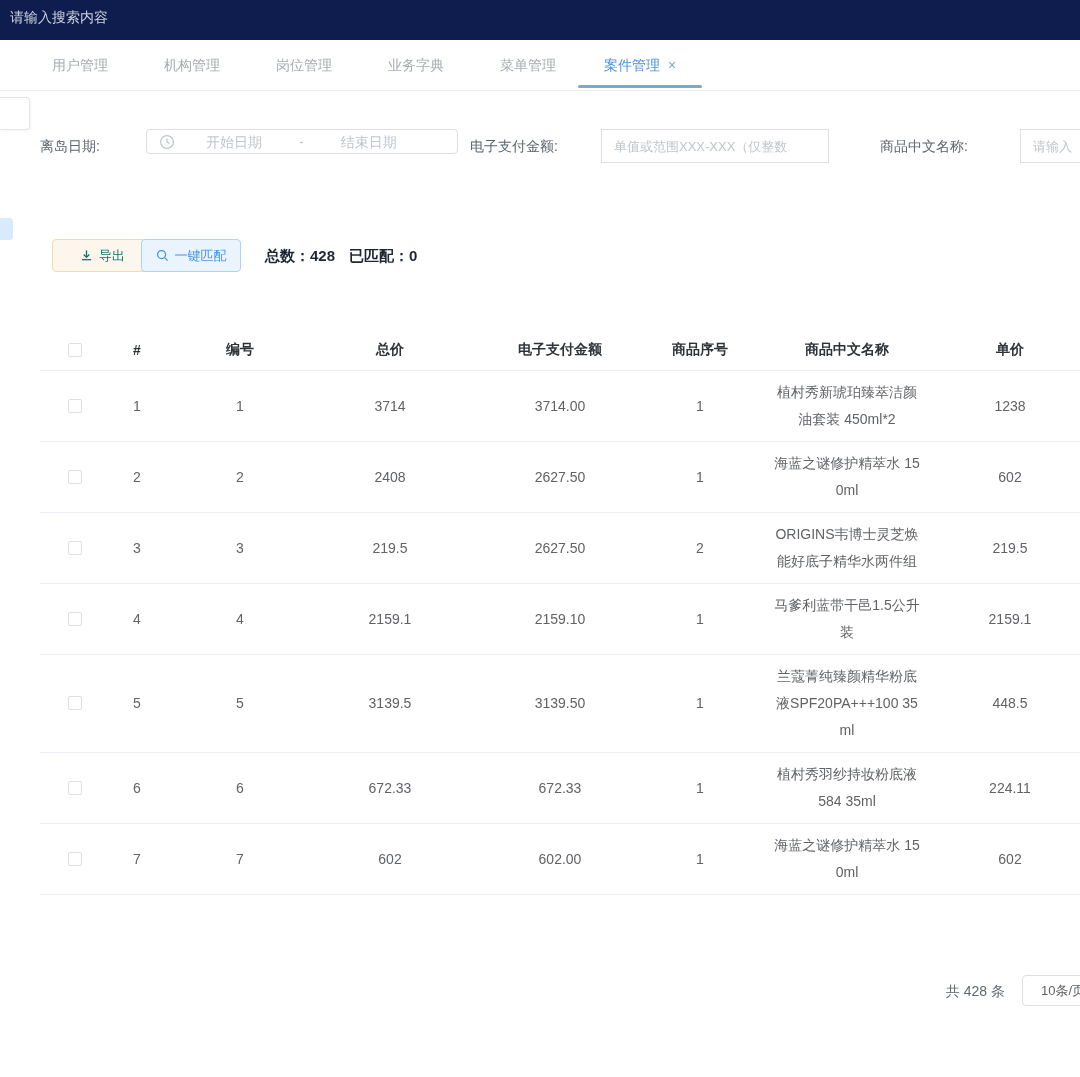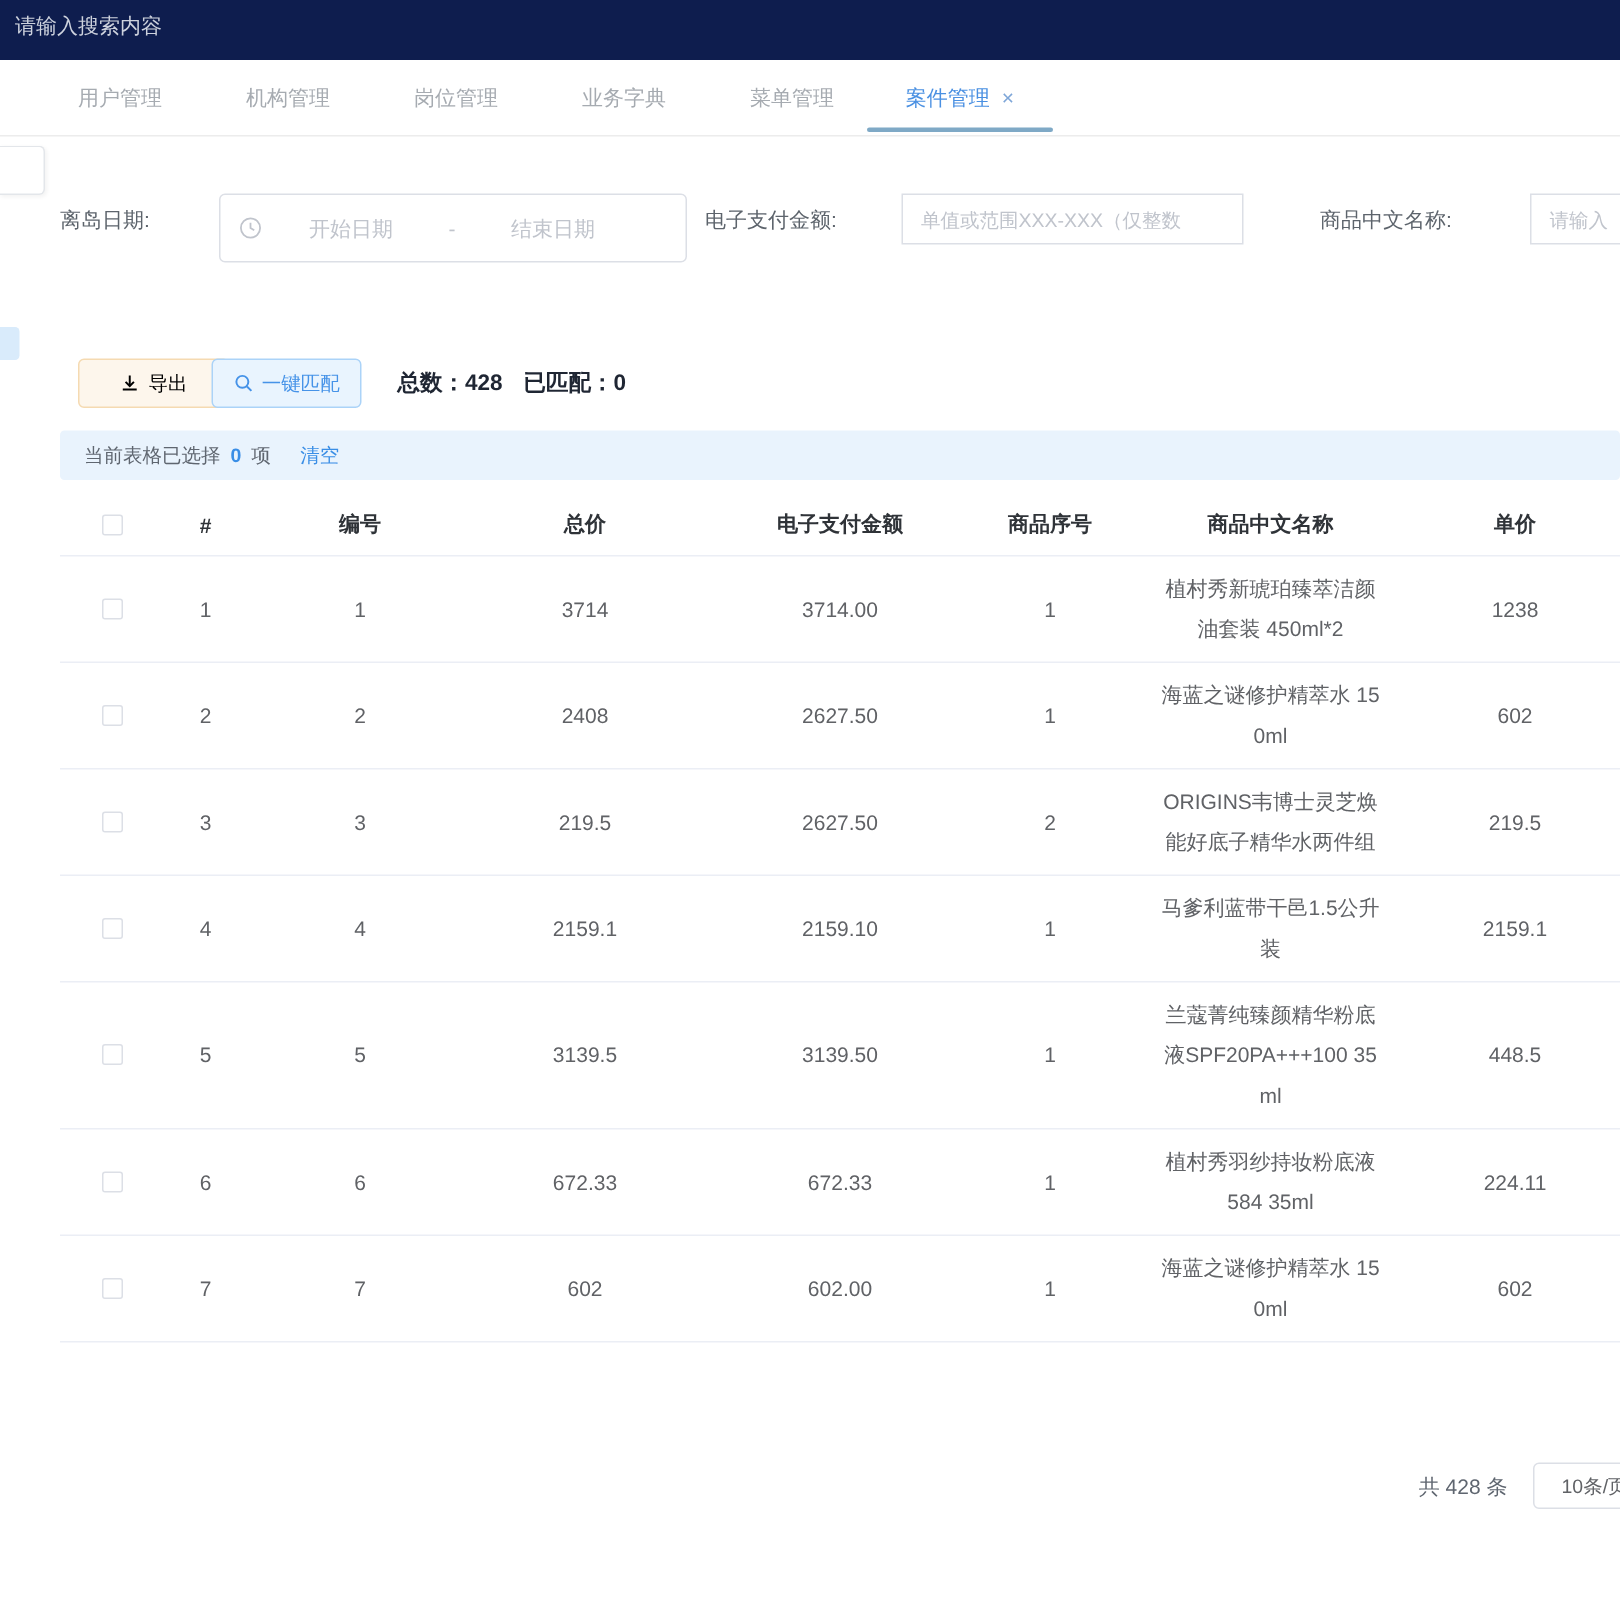--- a/index.html
+++ b/index.html
@@ -31,42 +31,42 @@
   .left-bluefrag { position:absolute; left:0; top:218px; width:13px; height:22px;
     background:#d9ebfb; border-radius:0 3px 3px 0; }
 
   
   .filters { position:absolute; left:0; top:129px; width:1080px; height:34px; }
   .f-label { position:absolute; top:0; height:34px; line-height:34px; font-size:14px;
     color:#5d646c; text-align:left; white-space:nowrap; }
   .lbl-date { left:40px; width:100px; }
   .lbl-amount { left:470px; width:122px; }
   .lbl-name { left:880px; width:120px; }
-  .daterange { position:absolute; left:146px; top:0; width:312px; height:46px;
+  .daterange { position:absolute; left:146px; top:0; width:312px; height:25px;
     border:1px solid #dcdfe6; border-radius:4px; background:#fff; display:flex;
     align-items:center; padding:0 10px 0 12px; }
   .daterange .clock { flex:0 0 16px; height:16px; color:#c0c4cc; }
   .dr-input { border:none; outline:none; background:transparent; text-align:center;
     font-size:14px; color:#606266; width:118px; height:30px; }
   .dr-input::placeholder { color:#c0c4cc; opacity:1; }
   .dr-sep { color:#c0c4cc; font-size:14px; padding:0 6px; }
   .text-input { position:absolute; top:0; height:34px; border:1px solid #dcdfe6;
     border-radius:0; background:#fff; font-size:13px; color:#606266; padding:0 12px;
     outline:none; }
   .text-input::placeholder { color:#c0c4cc; opacity:1; }
   .inp-amount { left:601px; width:228px; }
   .inp-name { left:1020px; width:110px; }
 
   
   .toolbar { position:absolute; left:0; top:239px; width:1080px; height:33px; }
   .btn { position:absolute; top:0; height:33px; border-radius:4px; font-size:13px;
     display:flex; align-items:center; justify-content:center; gap:6px; cursor:pointer;
     white-space:nowrap; }
   .btn-export { left:52px; width:101px; background:#fdf6ec; border:1px solid #f5dab1;
-    color:#000000; }
+    color:#0f766e; }
   .btn-match { left:141px; width:100px; background:#e9f4fe; border:1px solid #abd3f8;
     color:#4693e8; }
   .btn svg { display:block; }
   .stats { position:absolute; left:265px; top:0; height:33px; line-height:33px;
     font-size:15px; font-weight:bold; color:#1f2633; white-space:nowrap; }
   .stats .gap { display:inline-block; width:14px; }
 
   
   .selbar { position:absolute; left:40px; top:287px; width:1040px; height:33px;
     background:#e9f3fd; border-radius:3px; line-height:33px; font-size:13px;
@@ -150,26 +150,20 @@
         <circle cx="6" cy="6" r="4.3"></circle>
           <path d="M9.3 9.3 L12.5 12.5"></path>
       </svg>
       <span>一键匹配</span>
     </div>
     <div class="stats">
       <span>总数：</span><span>428</span><span class="gap"></span><span>已匹配：</span><span>0</span>
     </div>
   </div>
 
-  <div class="selbar">
-    <span>当前表格已选择</span>
-    <span class="count">0</span>
-    <span>项</span>
-    <span class="clear">清空</span>
-  </div>
 
   <div class="table-wrap">
     <table>
       <colgroup>
         <col style="width:70px">
           <col style="width:54px">
           <col style="width:152px">
         <col style="width:148px">
           <col style="width:192px">
           <col style="width:88px">

